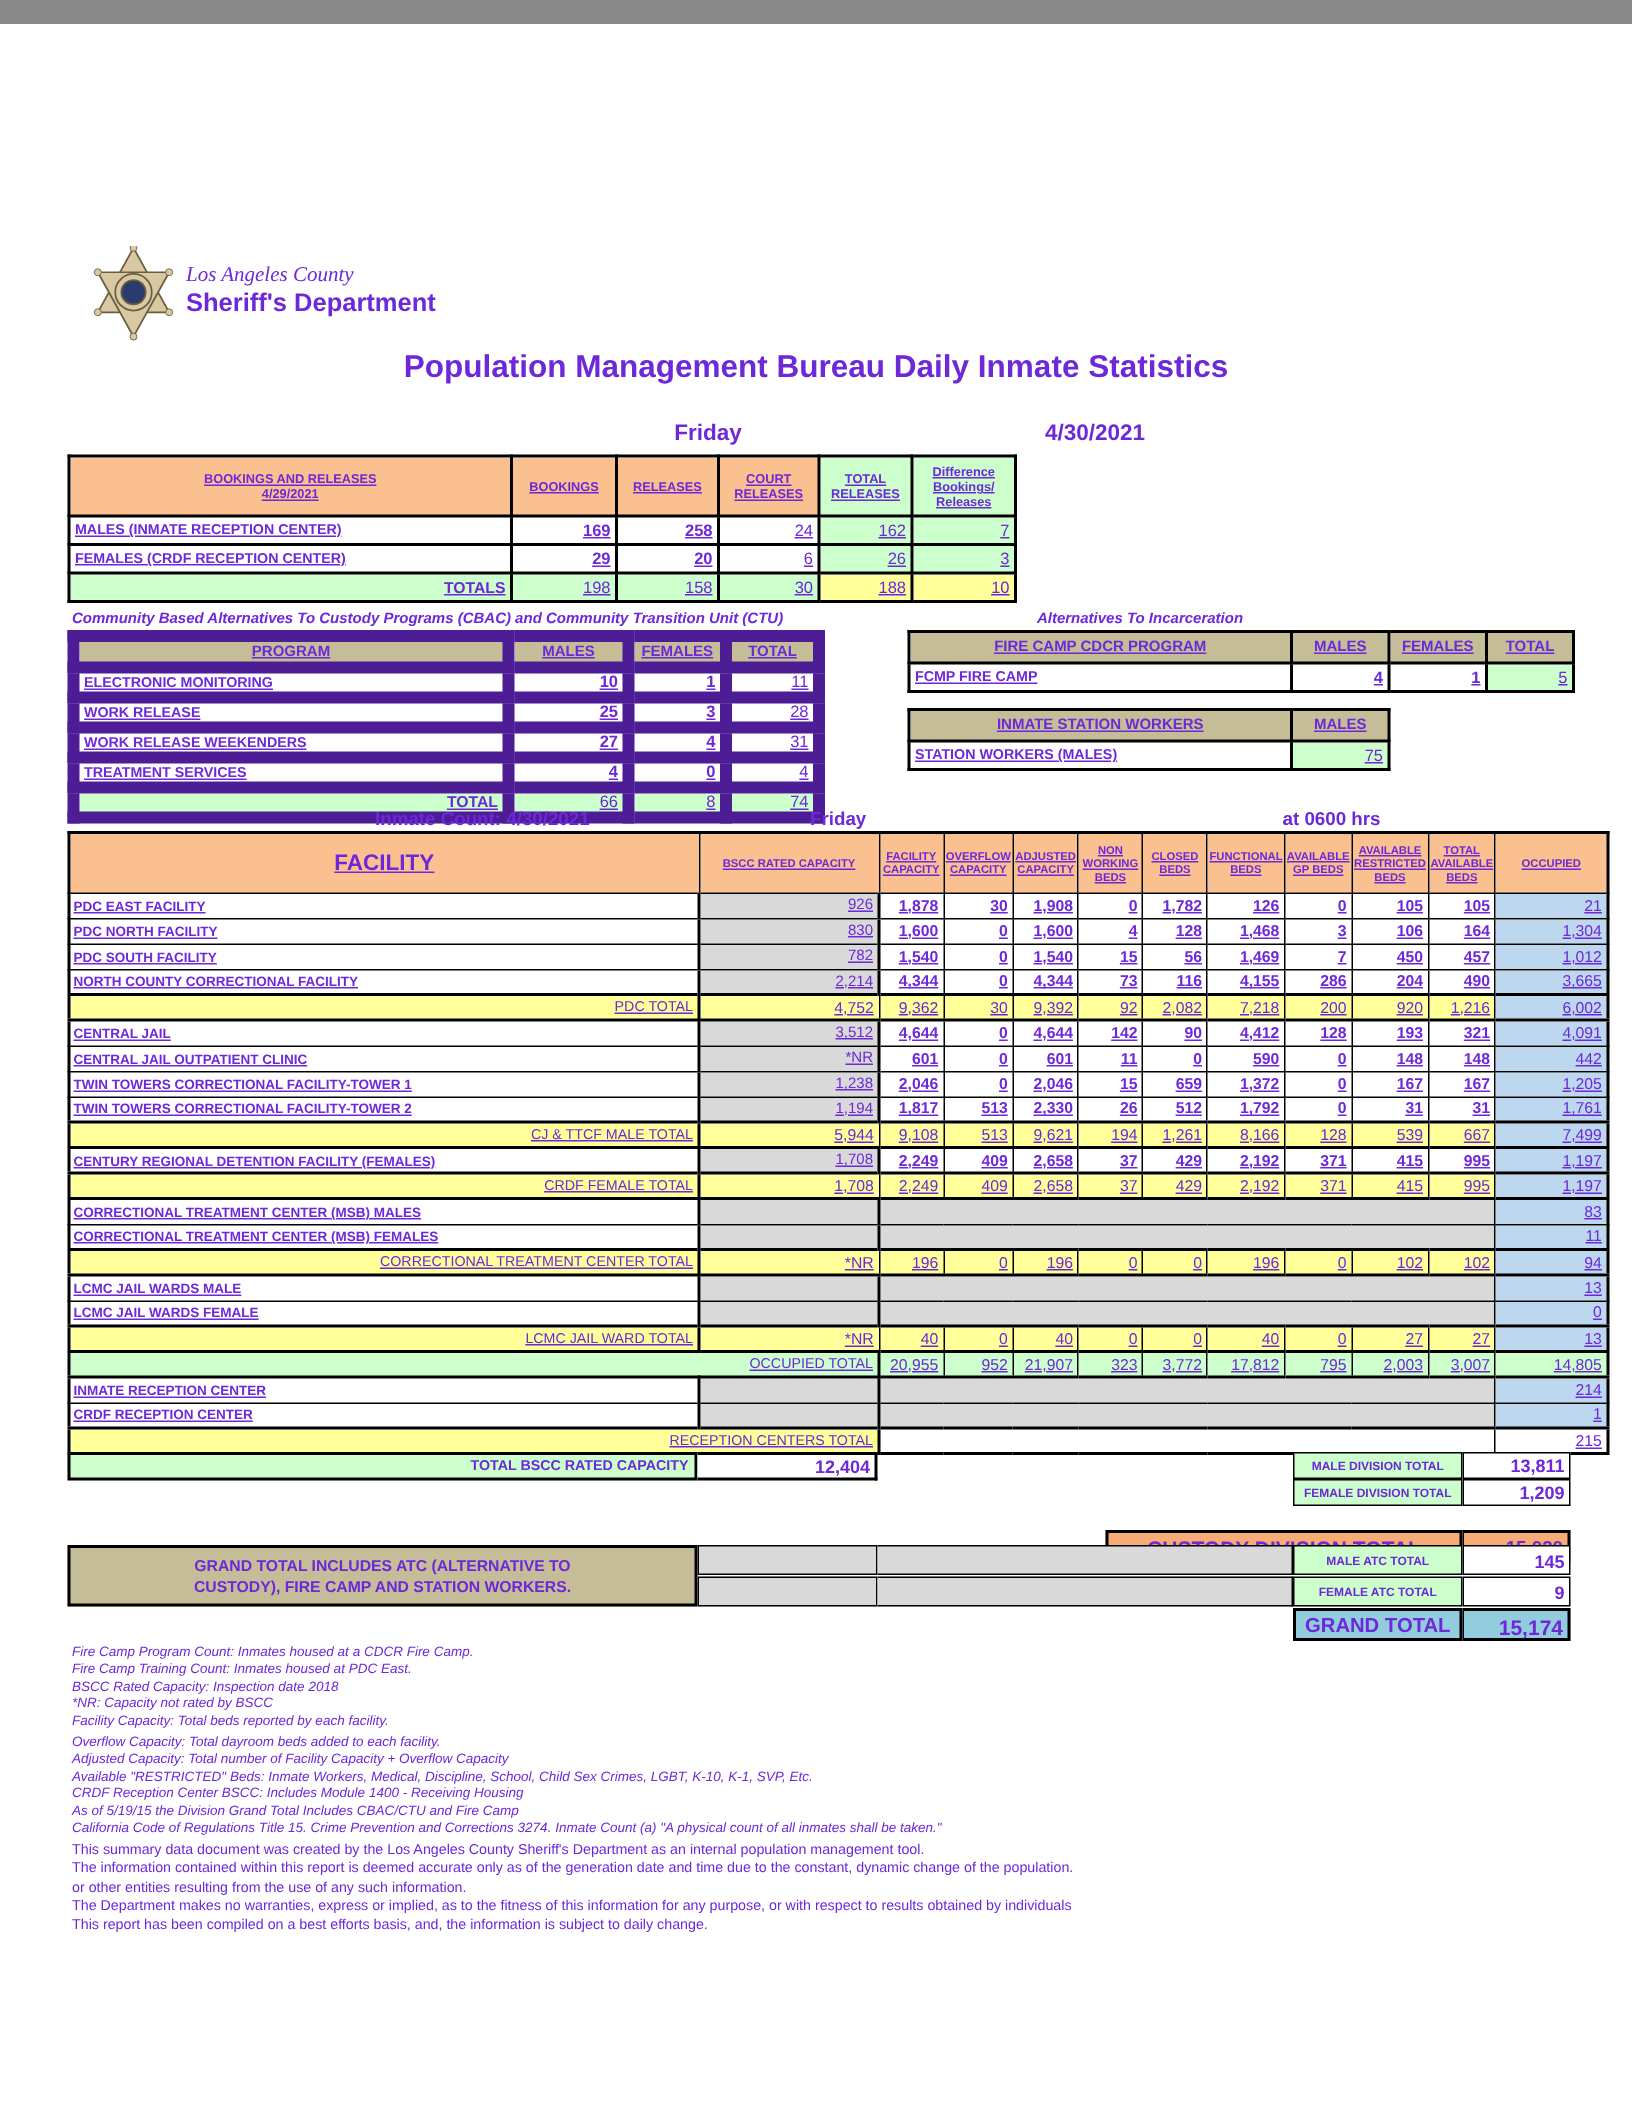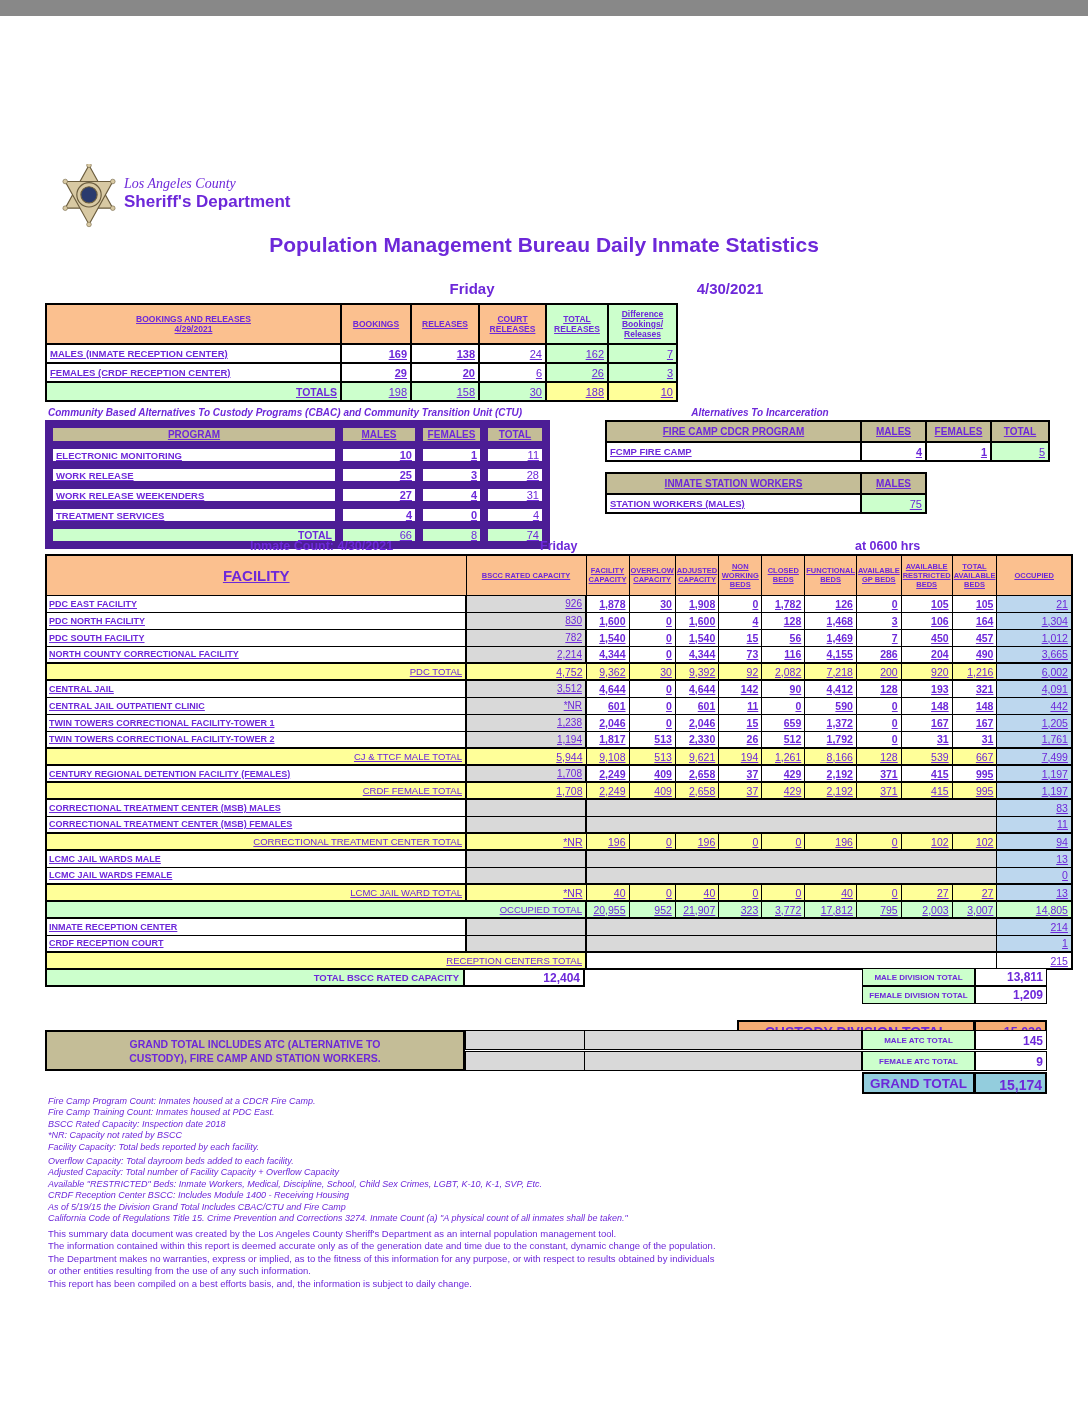--- a/index.html
+++ b/index.html
@@ -174,21 +174,21 @@
             <div>Difference</div>
             <div>Bookings/</div>
             <div>Releases</div>
           </th>
         </tr>
       </thead>
     <tbody id="bookings-body">
         <tr>
           <td class="lbl">MALES (INMATE RECEPTION CENTER)</td>
           <td class="bold ">169</td>
-          <td class="bold ">138</td>
+          <td class="bold ">258</td>
           <td>24</td>
           <td class="green">162</td>
           <td class="green">7</td>
         </tr>
         <tr>
           <td class="lbl">FEMALES (CRDF RECEPTION CENTER)</td>
           <td class="bold ">29</td>
           <td class="bold ">20</td>
           <td>6</td>
           <td class="green">26</td>
@@ -568,21 +568,21 @@
           <td>3,007</td>
           <td>14,805</td>
         </tr>
         <tr>
           <td class="flabel">INMATE RECEPTION CENTER</td>
           <td class="bscc"></td>
           <td class="grayspan" colspan="9"></td>
           <td class="occ">214</td>
         </tr>
         <tr>
-          <td class="flabel">CRDF RECEPTION COURT</td>
+          <td class="flabel">CRDF RECEPTION CENTER</td>
           <td class="bscc"></td>
           <td class="grayspan" colspan="9"></td>
           <td class="occ">1</td>
         </tr>
         <tr class="rect">
           <td class="sublbl" colspan="2">RECEPTION CENTERS TOTAL</td>
           <td class="mid" colspan="9"></td>
           <td class="occw">215</td>
         </tr>
       </tbody>
@@ -639,18 +639,18 @@
       <div class="gap">Overflow Capacity: Total dayroom beds added to each facility.</div>
       <div>Adjusted Capacity: Total number of Facility Capacity + Overflow Capacity</div>
       <div>Available "RESTRICTED" Beds: Inmate Workers, Medical, Discipline, School, Child Sex Crimes,  LGBT, K-10, K-1, SVP, Etc.</div>
       <div>CRDF Reception Center BSCC: Includes Module 1400 - Receiving Housing</div>
       <div>As of 5/19/15 the Division Grand Total Includes CBAC/CTU and Fire Camp</div>
       <div>California Code of Regulations Title 15. Crime Prevention and Corrections 3274. Inmate Count (a) "A physical count of all inmates shall be taken."</div>
     </div>
   <div class="disclaimer" id="disclaimer">
       <div>This summary data document was created by the Los Angeles County Sheriff's Department as an internal population management tool.</div>
       <div>The information contained within this report is deemed accurate only as of the generation date and time due to the constant, dynamic change of the population.</div>
+      <div>or other entities resulting from the use of any such information.</div>
       <div>The Department makes no warranties, express or implied, as to the fitness of this information for any purpose, or with respect to results obtained by individuals</div>
-      <div>or other entities resulting from the use of any such information.</div>
       <div>This report has been compiled on a best efforts basis, and, the information is subject to daily change.</div>
     </div>
 
 </div>
 
 </body></html>

